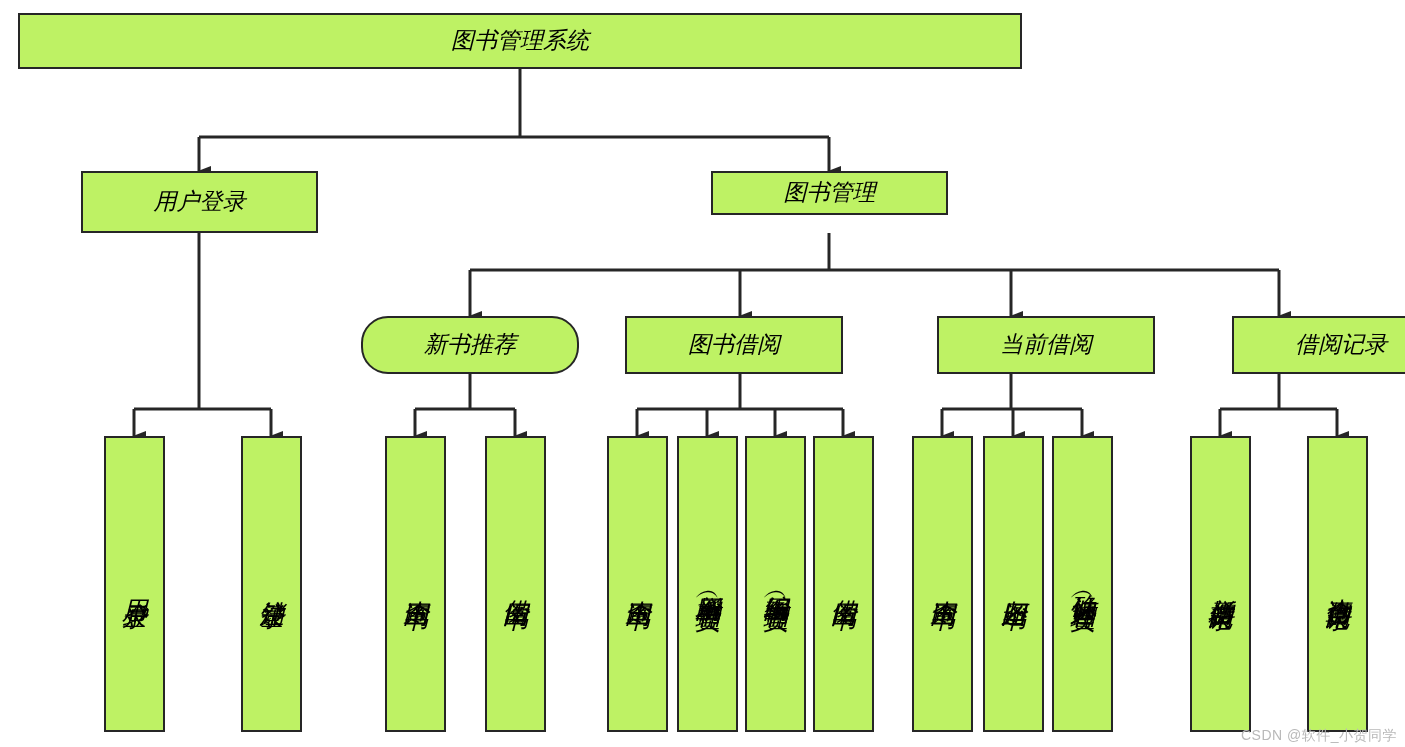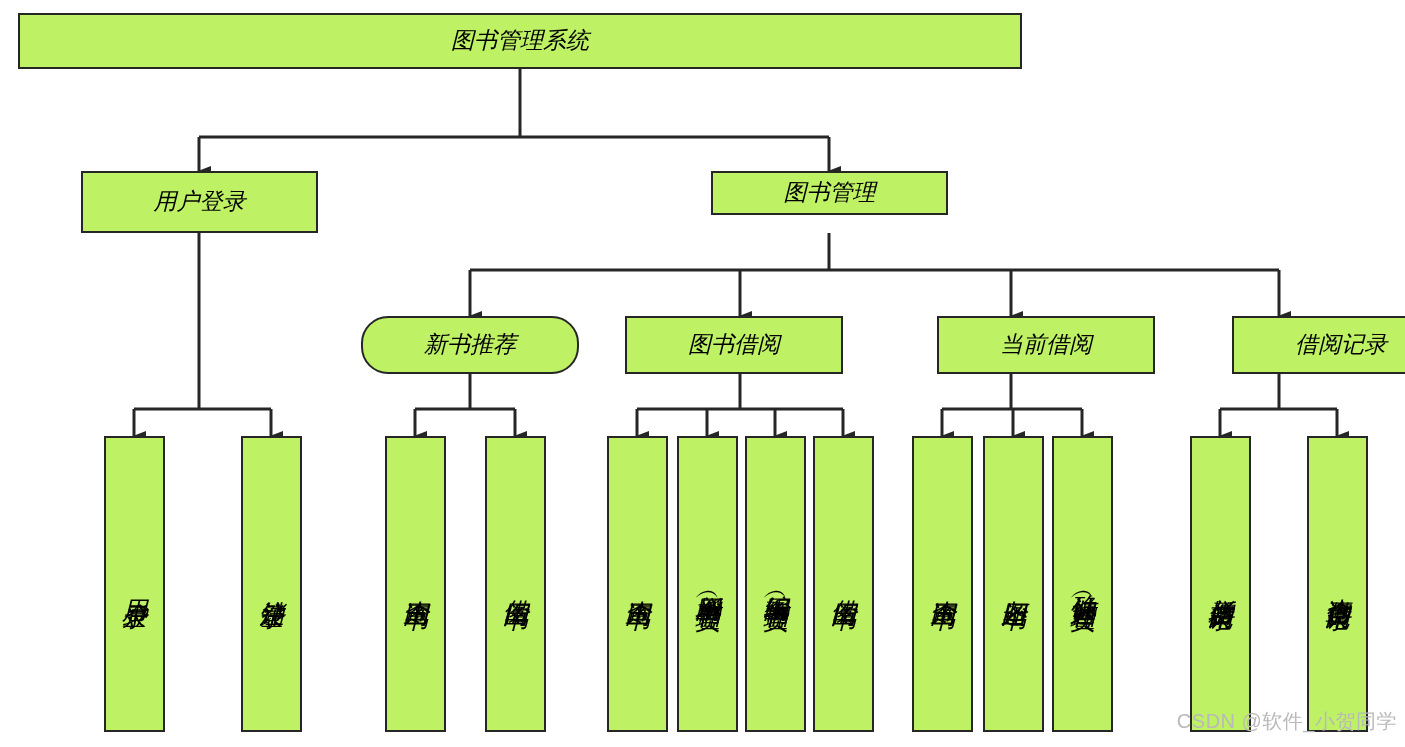--- a/index.html
+++ b/index.html
@@ -56,22 +56,22 @@
     writing-mode: vertical-rl;
     text-orientation: upright;
     font-size: 25px;
     letter-spacing: 2px;
     line-height: 1.0;
     white-space: nowrap;
   }
   .watermark {
     position: absolute;
     right: 8px;
-    bottom: 12px;
-    font-size: 20px;
+    bottom: 2px;
+    font-size: 14px;
     color: #b9b9b9;
     letter-spacing: 0.5px;
     z-index: 6;
     white-space: nowrap;
     text-align: right;
   }
 </style>
 </head>
 <body>
 

